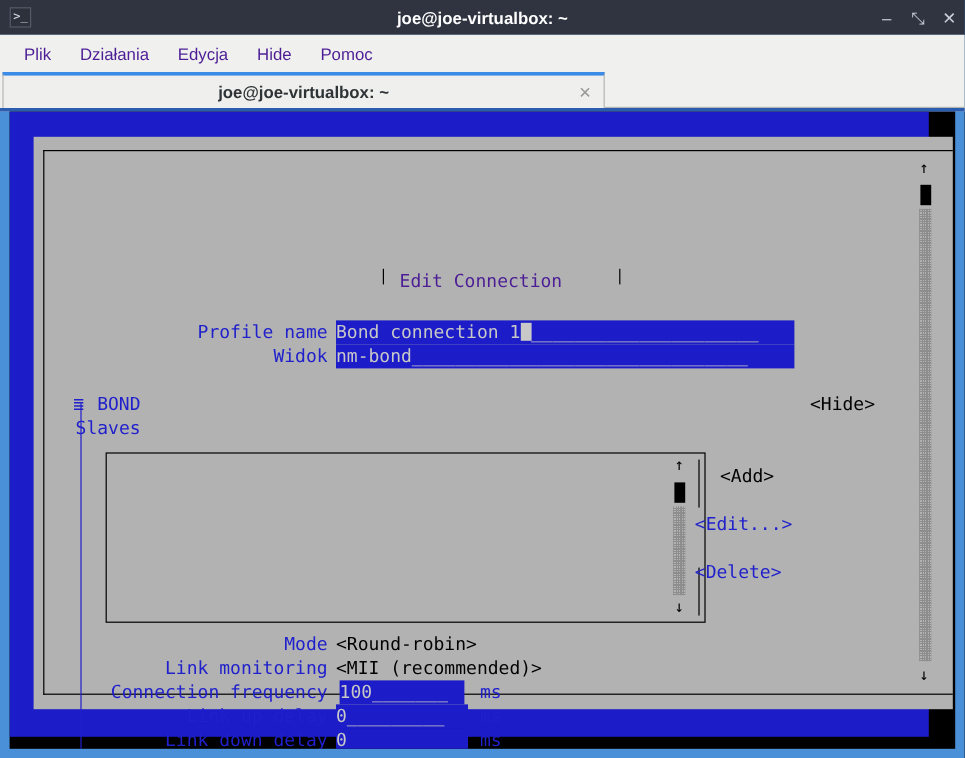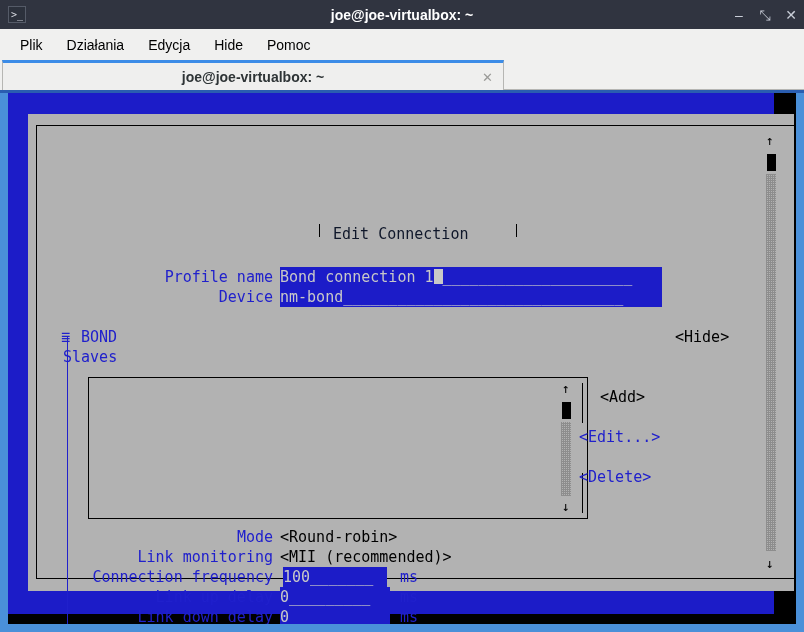--- a/index.html
+++ b/index.html
@@ -44,21 +44,21 @@
     color: #c9ced8; font-size: 14px; line-height: 1;
     width: 14px; text-align: center; cursor: pointer;
   }
 
   .menubar {
     position: absolute; left: 0; top: 29px; width: 804px; height: 31px;
     background: #f0f0ef;
     display: flex; align-items: center; padding-left: 10px; gap: 4px;
   }
   .menuitem {
-    color: #000000; font-size: 14px; padding: 3px 10px; cursor: default;
+    color: #4c1d95; font-size: 14px; padding: 3px 10px; cursor: default;
   }
 
   .tabstrip {
     position: absolute; left: 0; top: 60px; width: 804px; height: 33px;
     background: #f0f0ef;
     border-bottom: 3px solid #2a5db0;
   }
   .tab {
     position: absolute; left: 2px; top: 0; width: 502px; height: 30px;
     background: #efefee;
@@ -99,21 +99,21 @@
     background: #b2b2b2;
   }
   .dialog-frame {
     position: absolute; left: 8px; top: 11px;
     right: 0px; bottom: 12px;
     border: 1px solid #000;
     border-right: none;
   }
   .dialog-title {
     position: absolute; left: 297px; top: 113px;
-    color: #0f172a; font-size: 15px; line-height: 1;
+    color: #4c1d95; font-size: 15px; line-height: 1;
     background: #b2b2b2; padding: 0 8px;
     letter-spacing: 0px;
   }
   
   .title-gap {
     position: absolute; left: 291px; top: 110px; width: 198px; height: 5px;
     background: #b2b2b2;
   }
   .title-tickL, .title-tickR {
     position: absolute; top: 110px; width: 1px; height: 13px; background: #000;
@@ -223,21 +223,21 @@
     <div class="dialog">
       <div class="dialog-frame"></div>
       <div class="title-gap"></div>
       <div class="title-tickL"></div>
       <div class="title-tickR"></div>
       <div class="dialog-title">Edit Connection</div>
 
       <div class="lbl" style="left:40px; top:153px; width:205px;">Profile name</div>
       <div class="field" style="left:252px; top:153px; width:382px;"><span>Bond connection 1</span><span class="caret"></span><span>_____________________</span></div>
 
-      <div class="lbl" style="left:40px; top:173px; width:205px;">Device</div>
+      <div class="lbl" style="left:40px; top:173px; width:205px;">Widok</div>
       <div class="field" style="left:252px; top:173px; width:382px;"><span>nm-bond</span><span>_______________________________</span></div>
 
       <div class="blu" style="left:33px; top:213px;">≣</div>
       <div class="blu" style="left:53px; top:213px;">BOND</div>
       <div class="blk" style="left:647px; top:213px;text-align:center;">&lt;Hide&gt;</div>
       <div class="blu" style="left:35px; top:233px;">Slaves</div>
 
       <div class="treeline" style="left:39px; top:222px; width:1px; height:308px;"></div>
 
       <div class="listbox">

